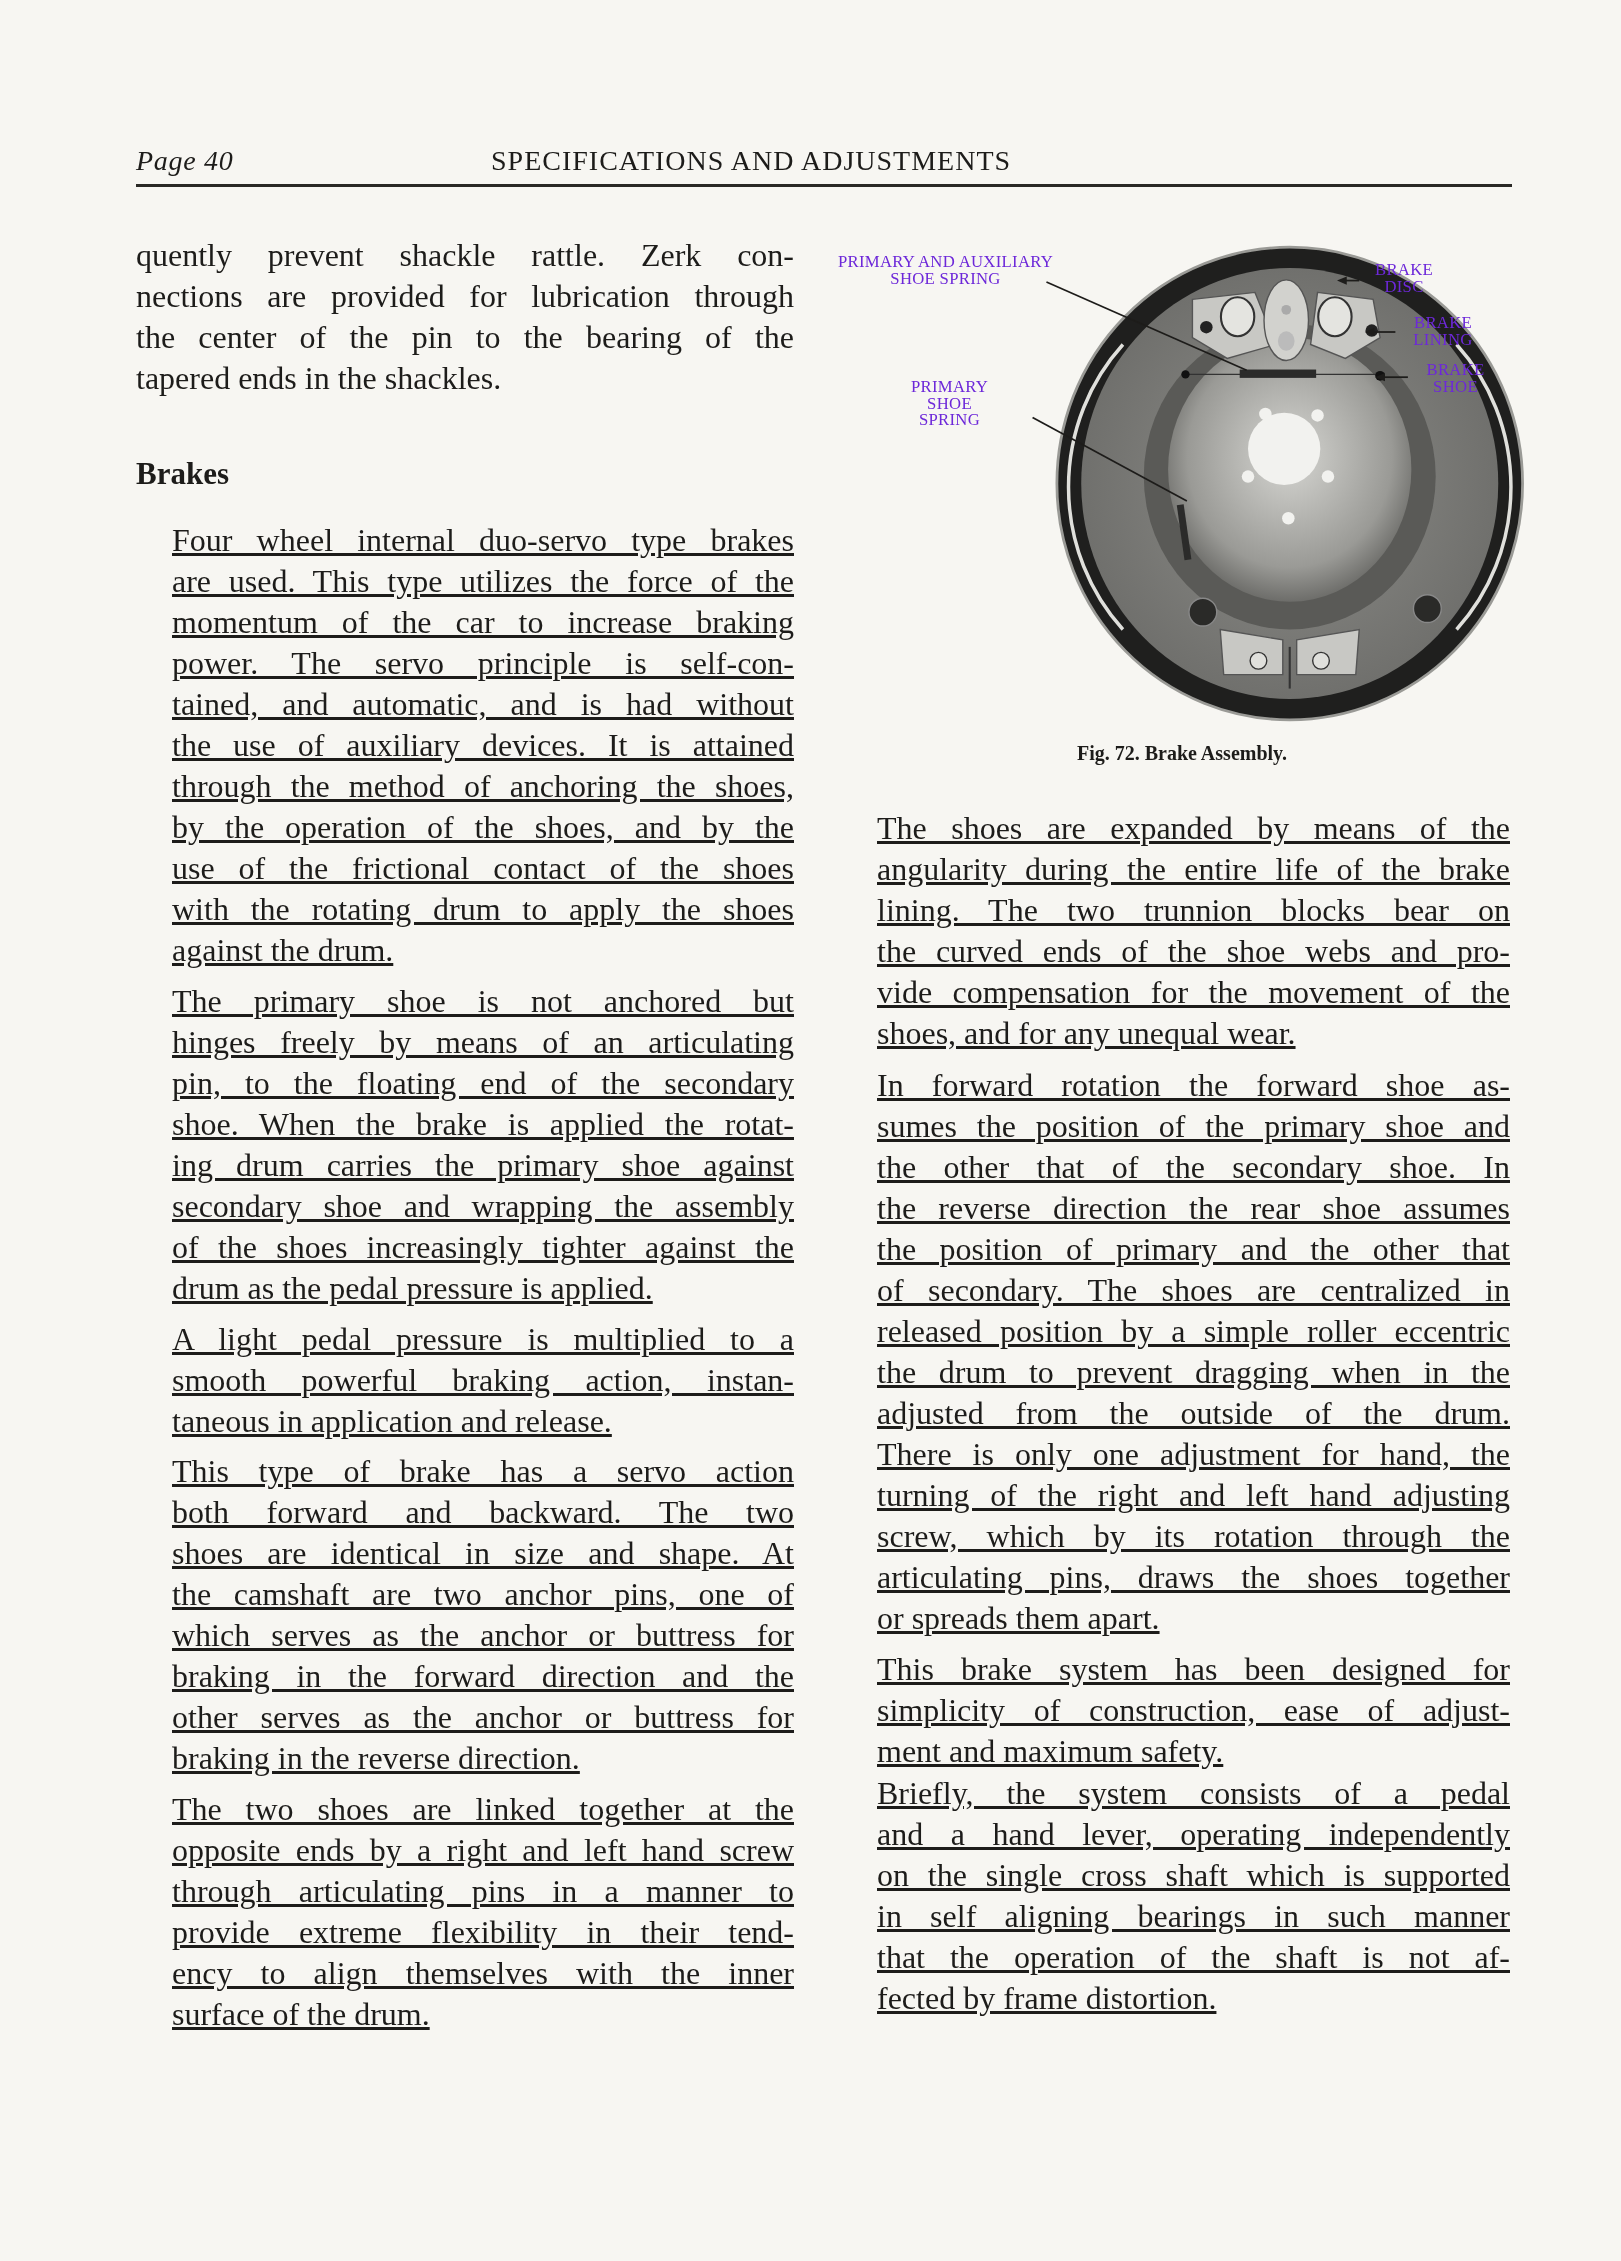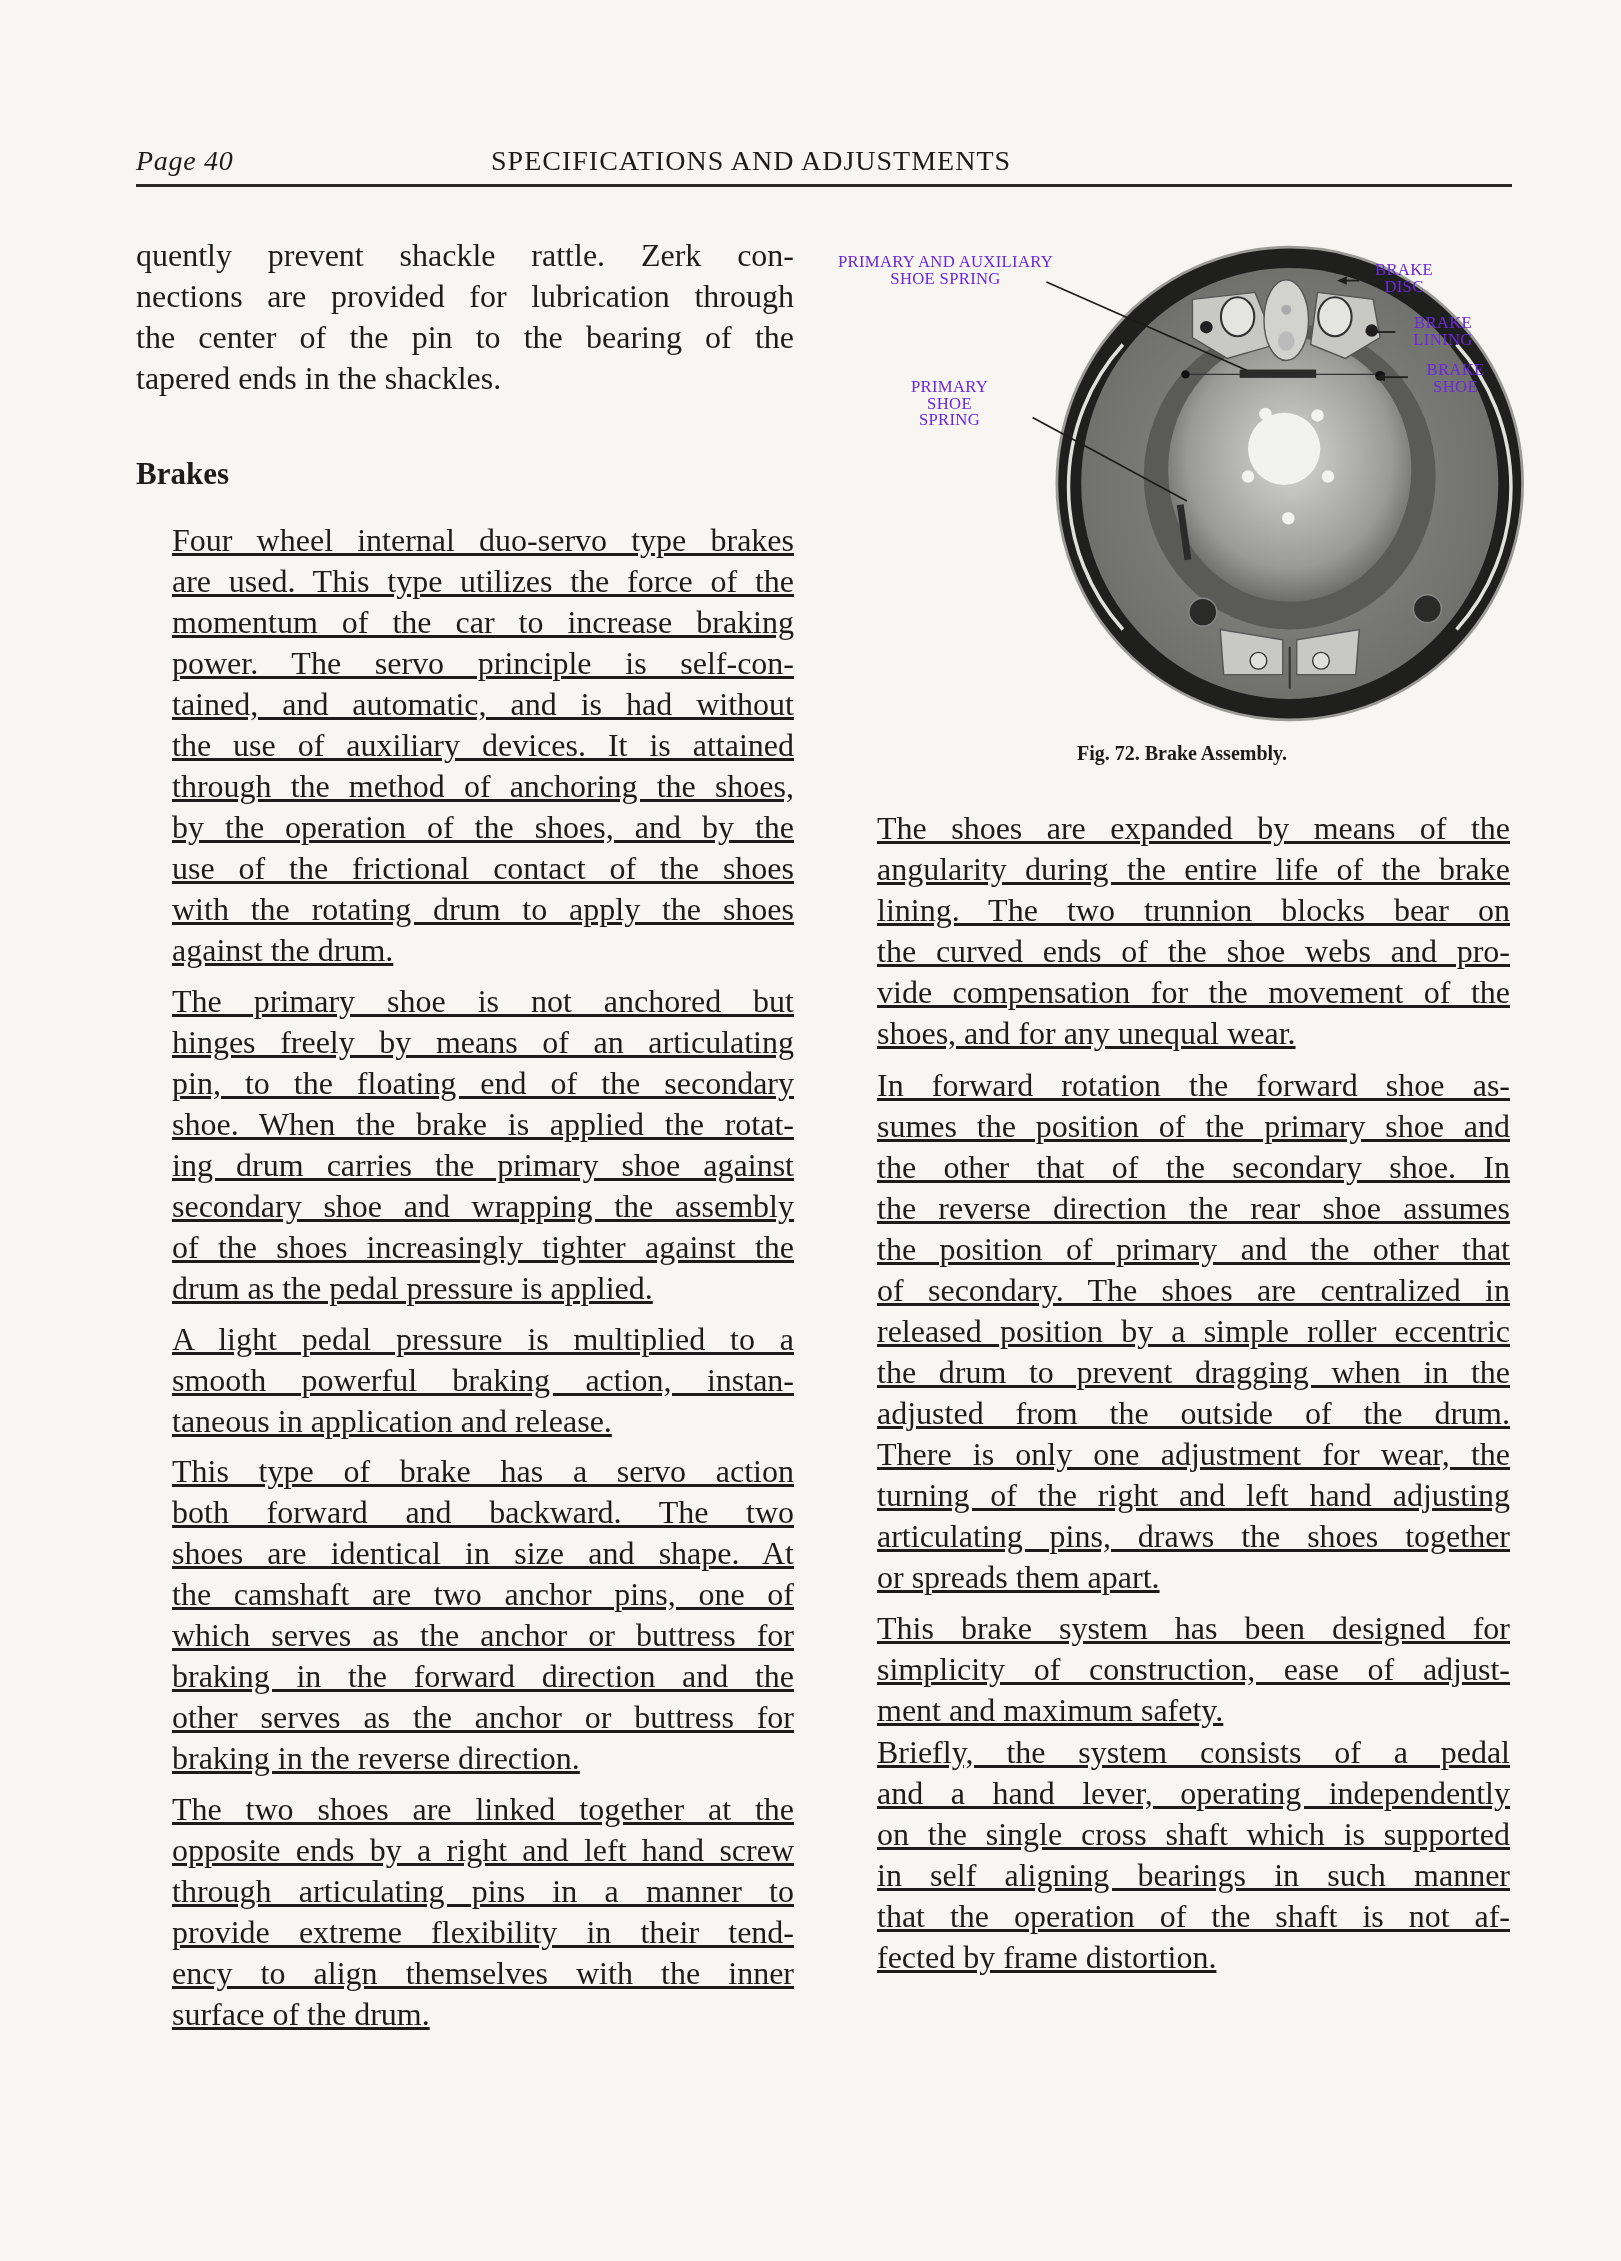--- a/index.html
+++ b/index.html
@@ -222,22 +222,23 @@
   <p class="indent" style="margin-top:11px">
     <span class="line">In forward rotation the forward shoe as-</span>
     <span class="line">sumes the position of the primary shoe and</span>
     <span class="line">the other that of the secondary shoe.  In</span>
     <span class="line">the reverse direction the rear shoe assumes</span>
     <span class="line">the position of primary and the other that</span>
     <span class="line">of secondary.  The shoes are centralized in</span>
     <span class="line">released position by a simple roller eccentric</span>
     <span class="line">the drum to prevent dragging when in the</span>
     <span class="line">adjusted from the outside of the drum.</span>
-    <span class="line">There is only one adjustment for wear, the</span>
+    <span class="line">There is only one adjustment for hand, the</span>
     <span class="line">turning of the right and left hand adjusting</span>
+    <span class="line">screw, which by its rotation through the</span>
     <span class="line">articulating pins, draws the shoes together</span>
     <span class="line last">or spreads them apart.</span>
   </p>
   <p class="indent">
     <span class="line">This brake system has been designed for</span>
     <span class="line">simplicity of construction, ease of adjust-</span>
     <span class="line last">ment and maximum safety.</span>
   </p>
   <p class="indent" style="margin-top:1.4px">
     <span class="line">Briefly, the system consists of a pedal</span>

